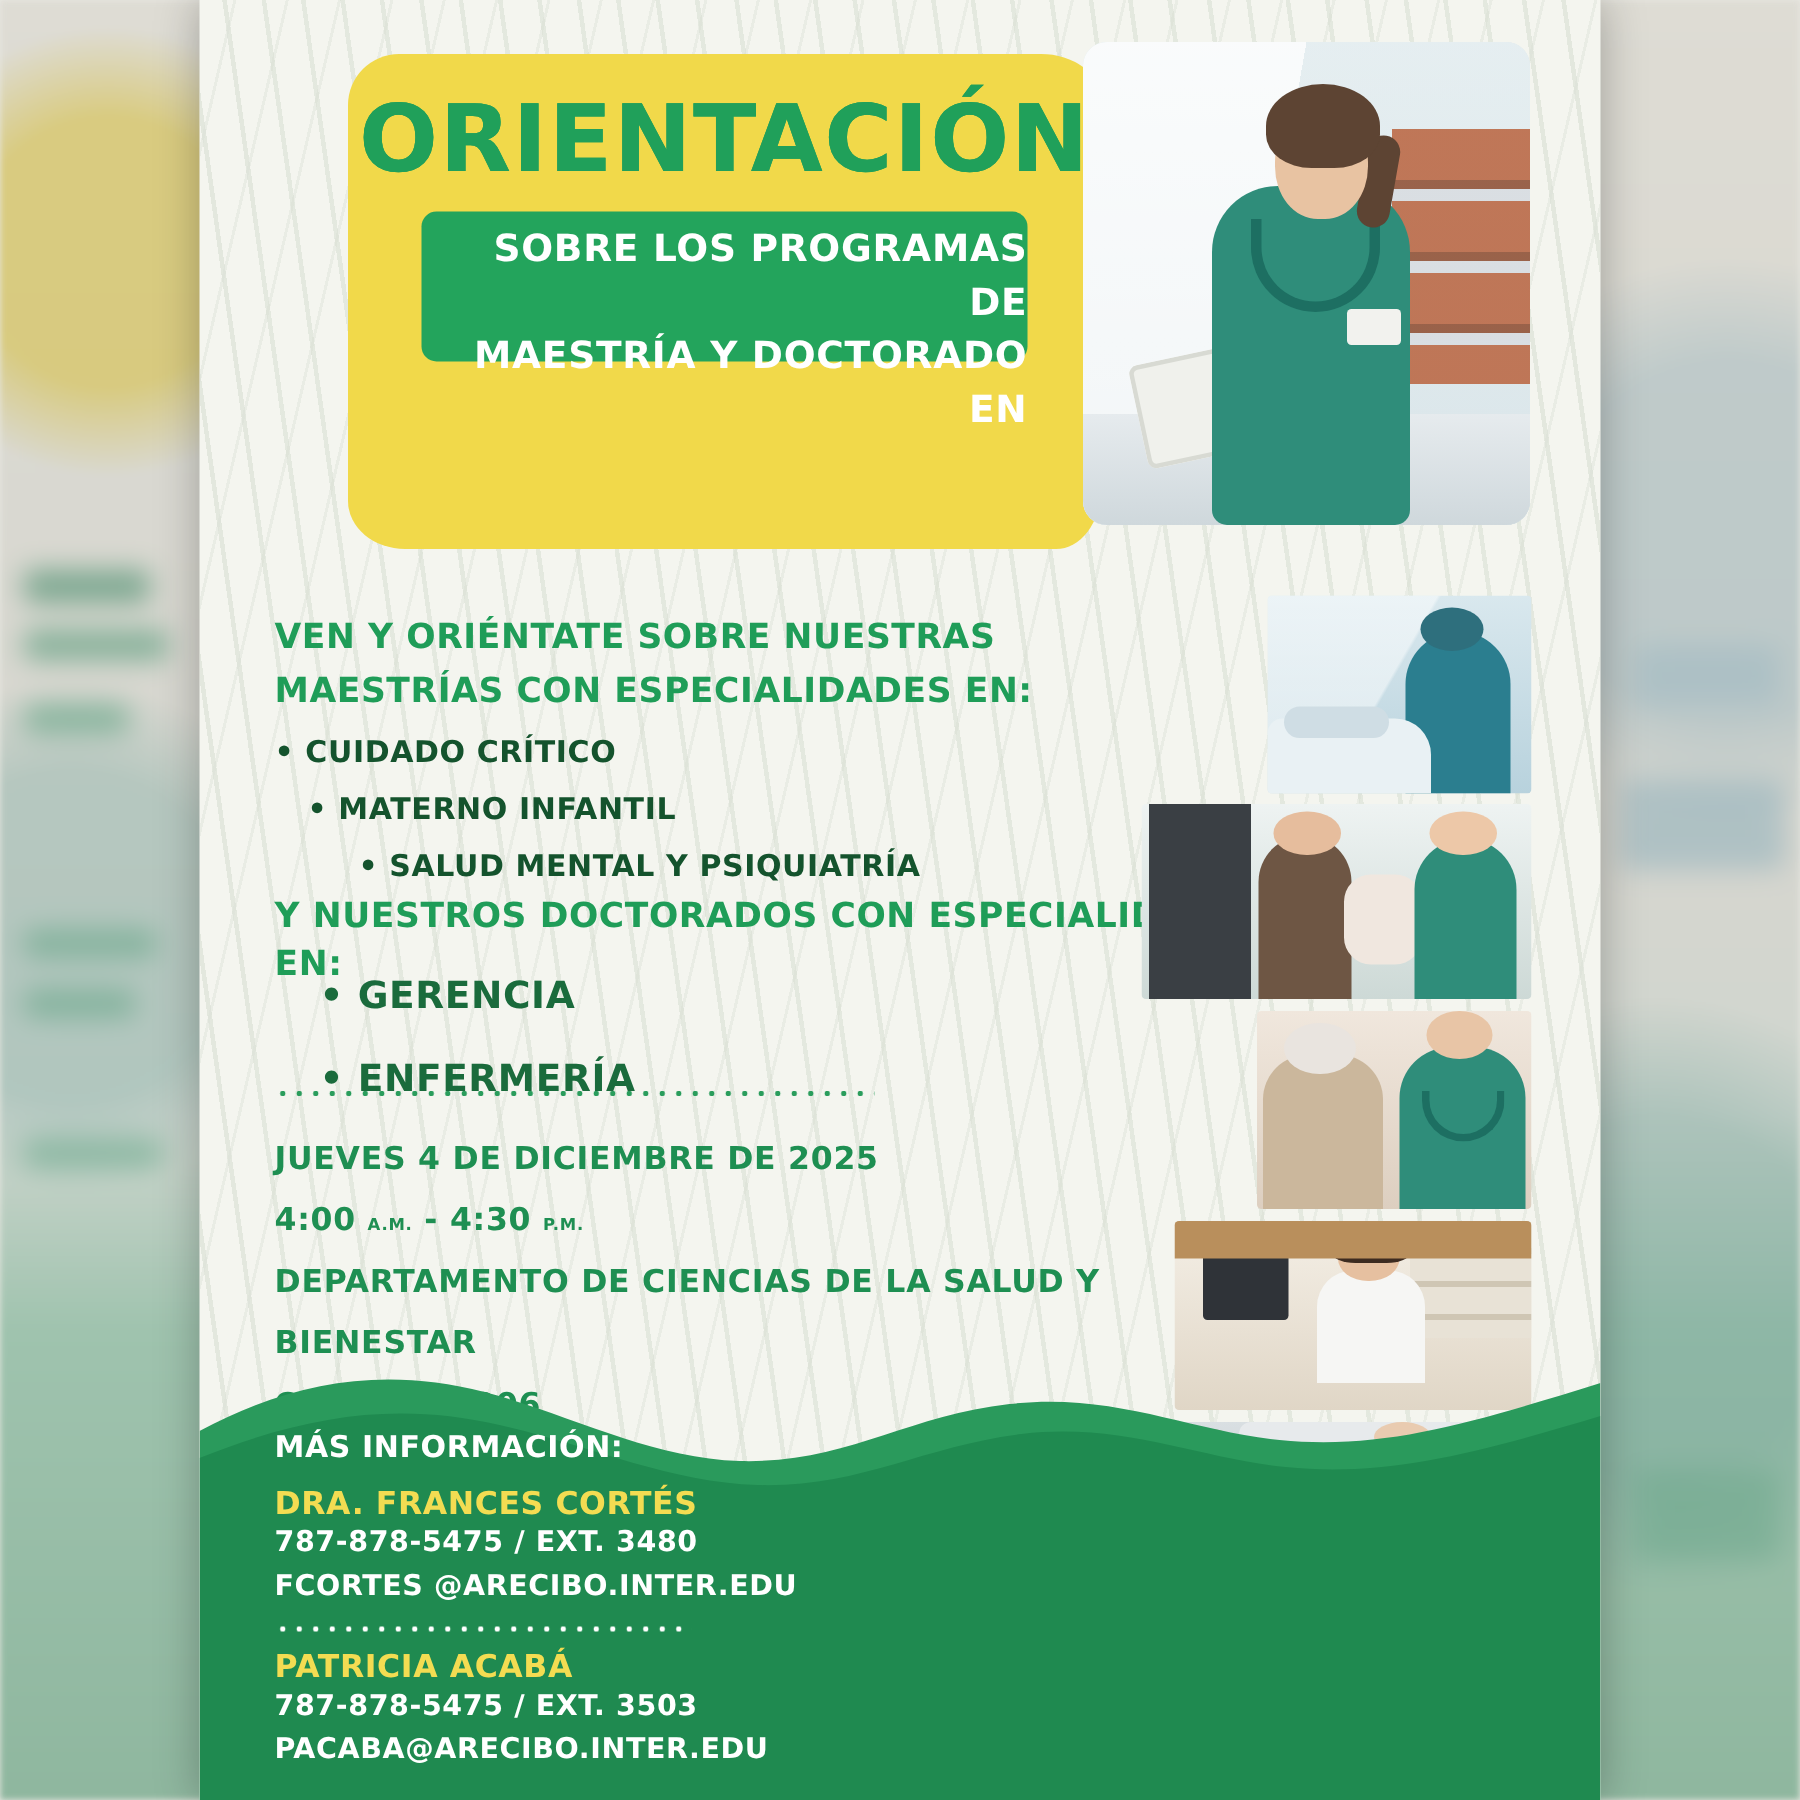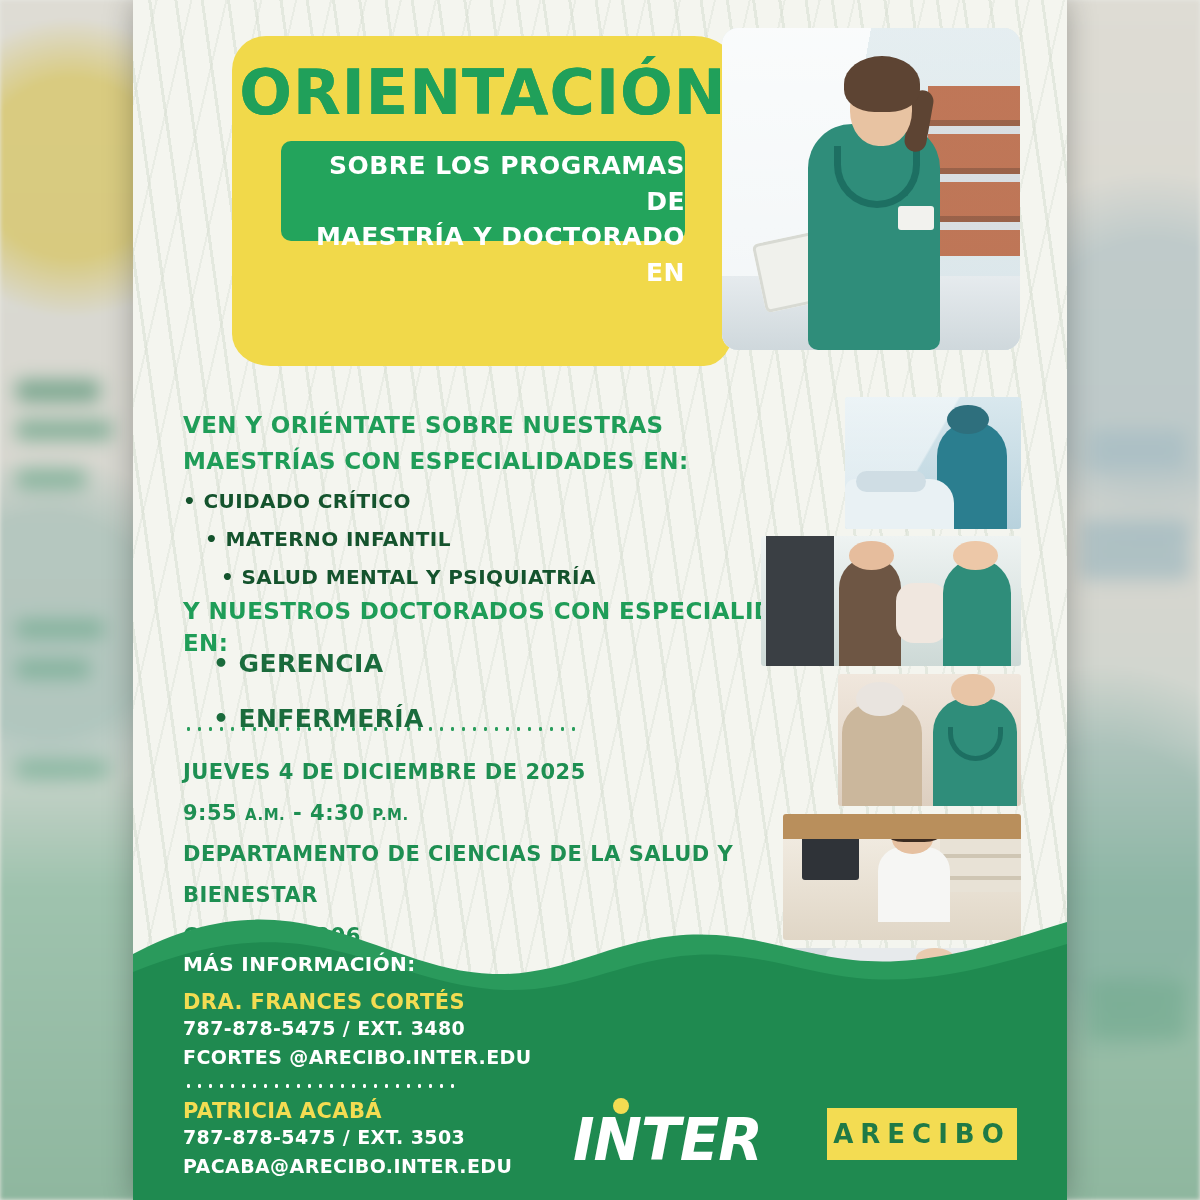--- a/index.html
+++ b/index.html
@@ -112,21 +112,21 @@
     font-size: 23px; line-height: 1.55; color: #1f9d58; letter-spacing: .4px;
   }
   .bullets1 {
     position: absolute; left: 50px; top: 482px; width: 620px;
     font-family: "DejaVu Sans", sans-serif; font-weight: 700;
     font-size: 20px; line-height: 1.9; color: #14532d; letter-spacing: .4px;
   }
   .bullets1 li { list-style: none; }
   .bullets1 li:nth-child(1){ margin-left: 0; }
   .bullets1 li:nth-child(2){ margin-left: 22px; }
-  .bullets1 li:nth-child(3){ margin-left: 38px; }
+  .bullets1 li:nth-child(3){ margin-left: 56px; }
 
   .lead2 {
     position: absolute; left: 50px; top: 595px; width: 680px;
     font-family: "DejaVu Sans", sans-serif; font-weight: 700;
     font-size: 23px; line-height: 1.4; color: #1f9d58; letter-spacing: .4px;
   }
   .bullets2 {
     position: absolute; left: 50px; top: 636px; width: 520px;
     font-family: "DejaVu Sans", sans-serif; font-weight: 700;
     font-size: 25px; line-height: 2.2; color: #1a6b3c; letter-spacing: .4px;
@@ -137,21 +137,21 @@
     position: absolute; left: 50px; top: 726px; width: 400px; height: 6px;
     background-image: radial-gradient(circle, #2a9d5c 1.7px, rgba(0,0,0,0) 2px);
     background-size: 11px 6px; background-repeat: repeat-x;
   }
 
   .details {
     position: absolute; left: 50px; top: 752px; width: 640px;
     font-family: "DejaVu Sans", sans-serif; font-weight: 700;
     font-size: 21px; line-height: 1.95; color: #1e8f52; letter-spacing: .5px;
   }
-  .details .ampm { font-size: 15px; text-align: center; }
+  .details .ampm { font-size: 11px; text-align: center; }
   .ph { position: absolute; border-radius: 3px; overflow: hidden; }
   .ph .lay { position: absolute; inset: 0; }
 
   
   .wave { position: absolute; left: 0; bottom: 0; width: 934px; height: 312px; }
   .wave svg { display: block; width: 100%; height: 100%; }
 
   .footer-text {
     position: absolute; left: 50px; top: 952px; width: 430px;
     font-family: "DejaVu Sans", sans-serif; letter-spacing: .4px;
@@ -239,21 +239,21 @@
   <ul class="bullets2">
     <li>• GERENCIA</li>
     <li>• ENFERMERÍA</li>
   </ul>
 
   <div class="dots-sep"></div>
 
   <div class="details">
     <div>JUEVES 4 DE DICIEMBRE DE 2025</div>
     <div>
-      <span>9:55</span>
+      <span>4:00</span>
       <span class="ampm">A.M.</span>
       <span>-</span>
       <span>4:30</span>
       <span class="ampm">P.M.</span>
     </div>
     <div>DEPARTAMENTO DE CIENCIAS DE LA SALUD Y BIENESTAR</div>
     <div>OFICINA E-206</div>
   </div>
 
   <div class="ph" style="left:712px; top:397px; width:176px; height:132px;">
@@ -324,20 +324,13 @@
     <div class="f-line">787-878-5475 / EXT. 3480</div>
     <div class="f-line">FCORTES @ARECIBO.INTER.EDU</div>
 
     <div class="f-dots"></div>
 
     <div class="f-name" style="margin-top:0;">PATRICIA ACABÁ</div>
     <div class="f-line">787-878-5475 / EXT. 3503</div>
     <div class="f-line">PACABA@ARECIBO.INTER.EDU</div>
   </div>
 
-  <div class="logo">
-    <div class="logo-dot"></div>
-    <div class="logo-inter">INTER</div>
-    <div class="logo-chip">
-      <span>ARECIBO</span>
-    </div>
-  </div>
 </div>
 
 </body></html>

